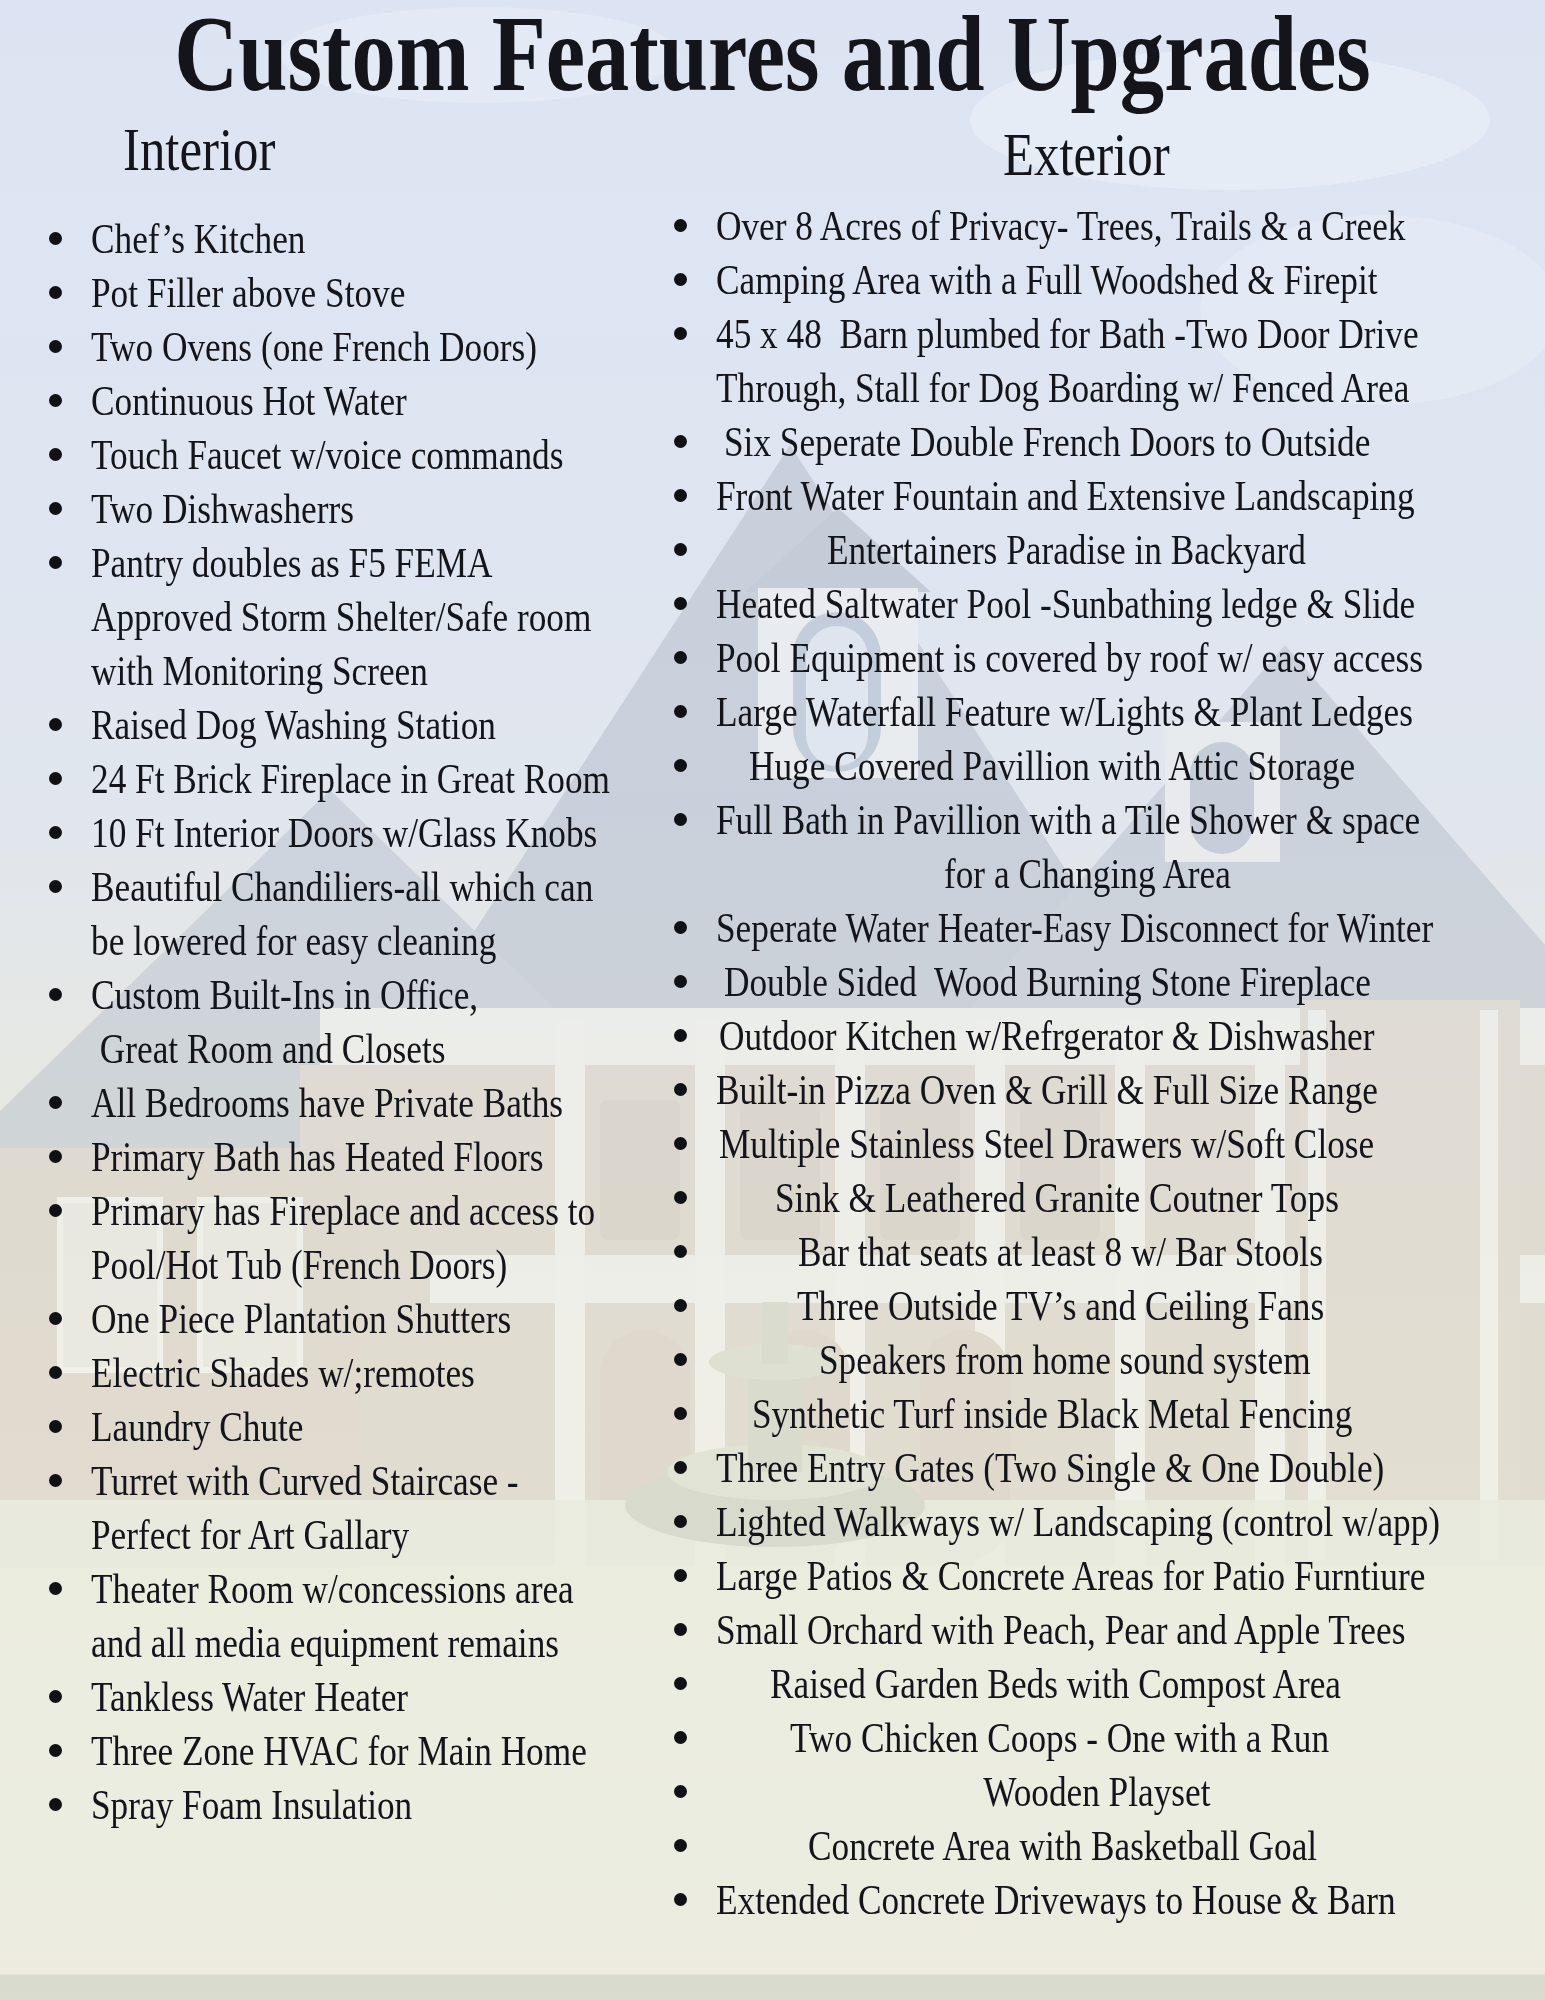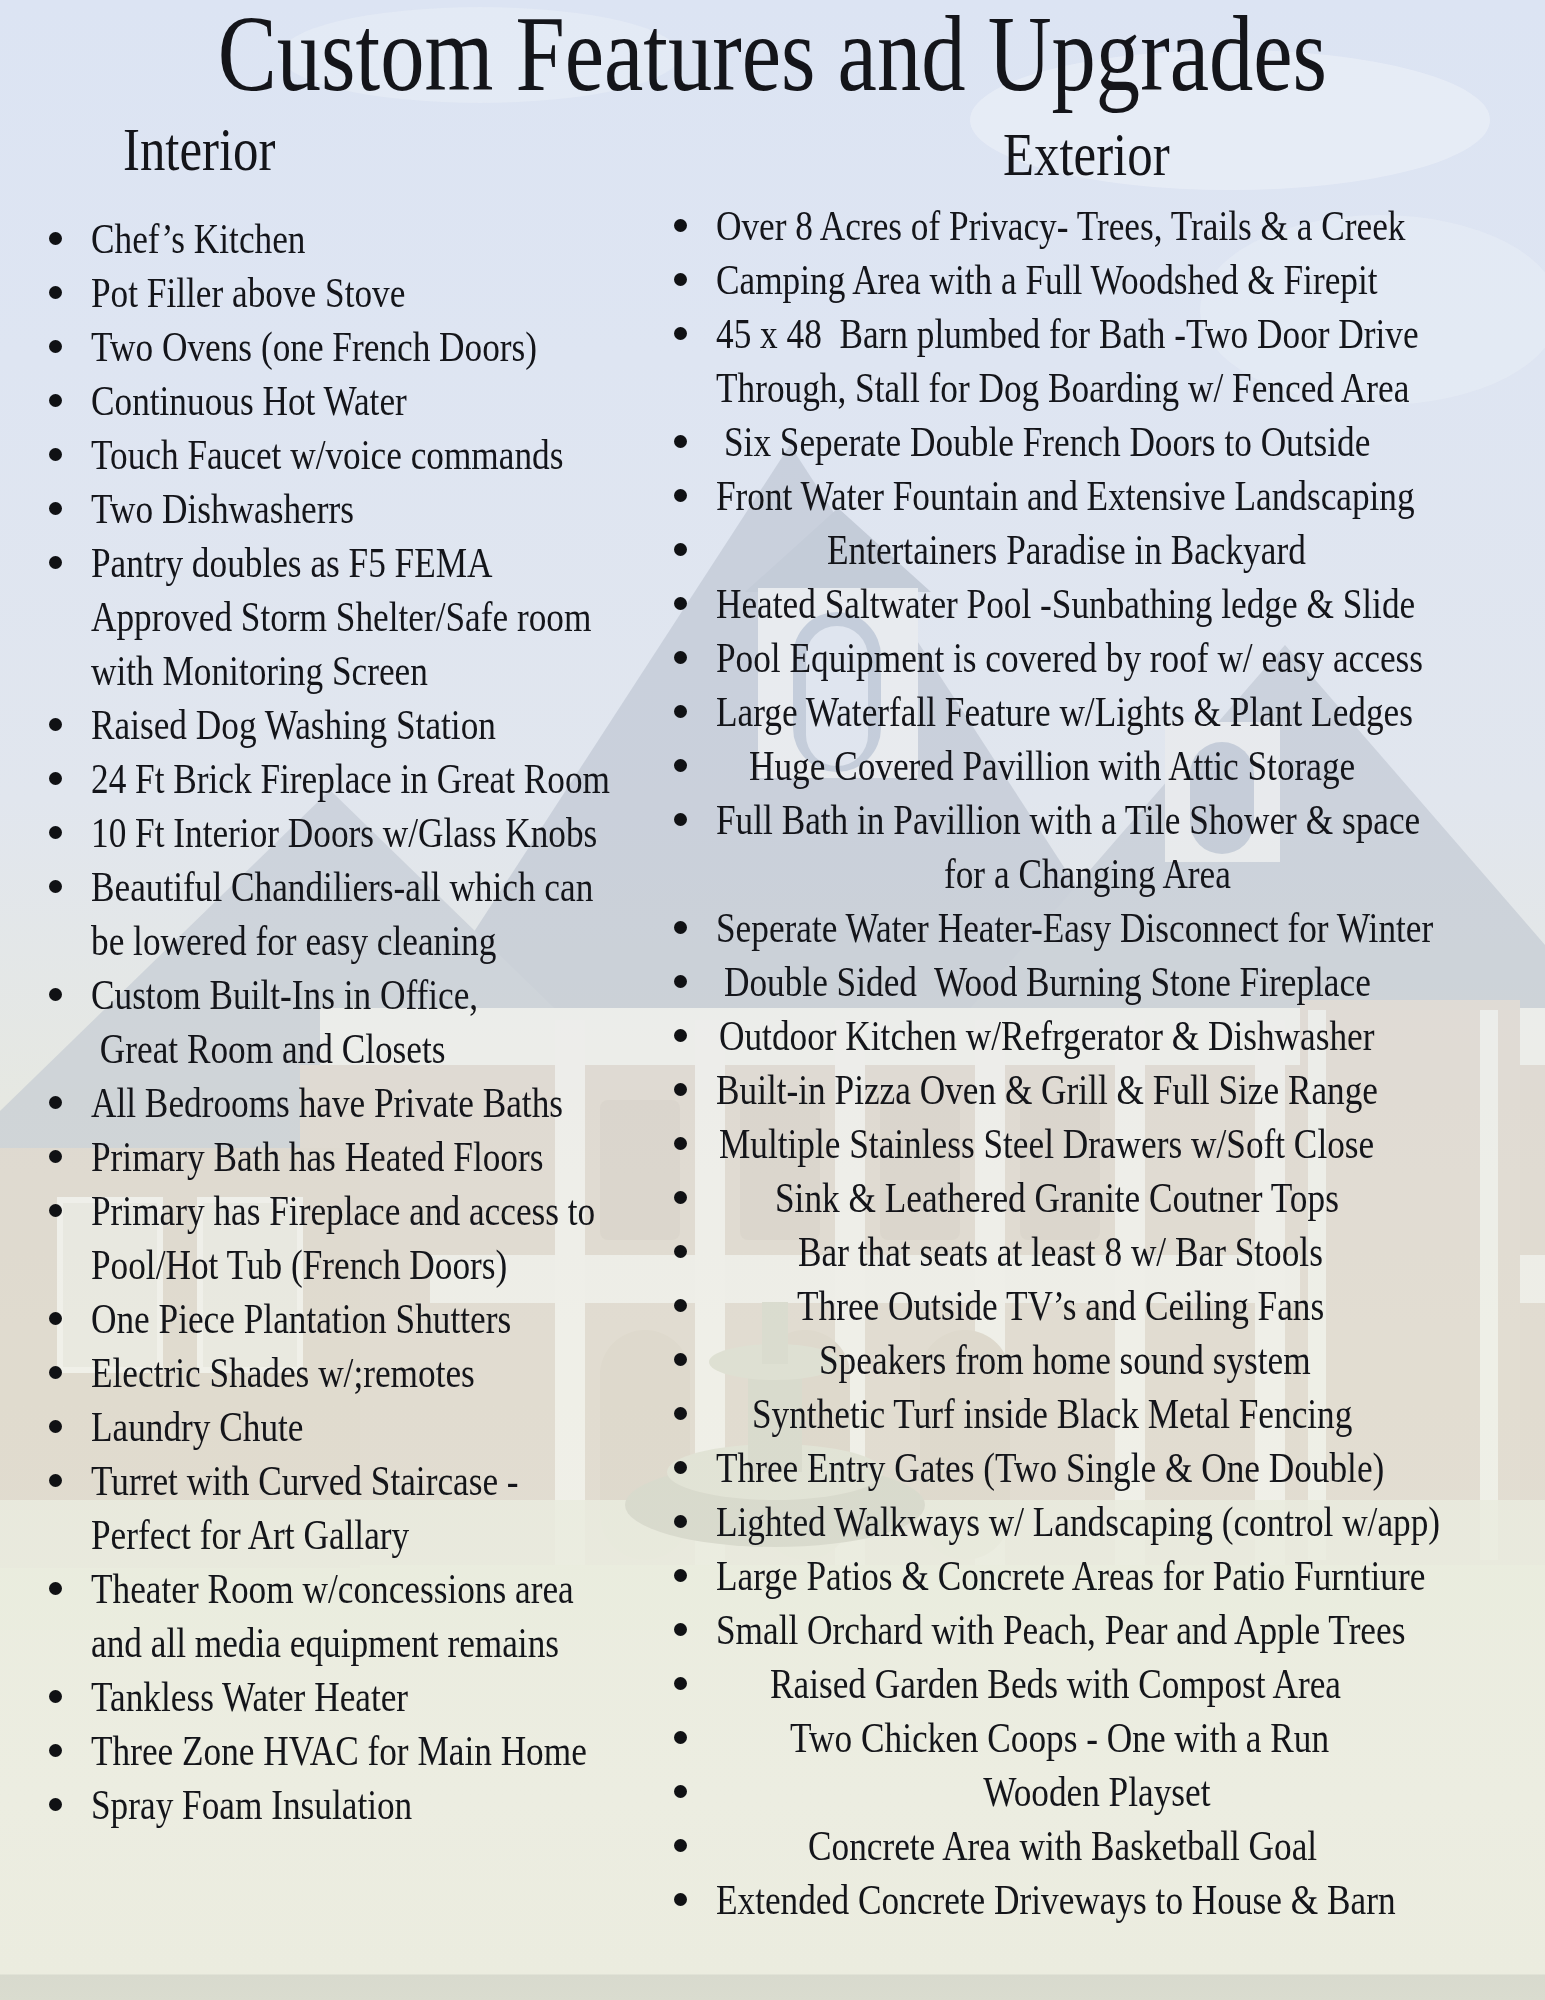--- a/index.html
+++ b/index.html
@@ -9,21 +9,21 @@
     color:#14151a;
     background:linear-gradient(180deg,
       #dce4f3 0%, #dee5f2 18%, #e1e6ee 40%, #e6e8e2 55%,
       #eaecde 70%, #ecede1 90%, #ebecdf 98.7%,
       #d8dace 98.75%, #dadccf 100%);
   }
   #bg{position:absolute;inset:0;z-index:0;}
   #content{position:absolute;inset:0;z-index:1;}
   .title{
     position:absolute;top:0;left:0;right:0;text-align:center;
-    font-size:108px;line-height:108px;font-weight:400;white-space:pre;
+    font-size:108px;line-height:108px;font-weight:700;white-space:pre;
   }
   .title .ttext{display:inline-block;transform:scaleX(0.82);transform-origin:center center;}
   .col-header{position:absolute;font-size:62px;line-height:62px;font-weight:400;white-space:pre;}
   #hdr-interior{left:123px;top:118px;}
   #hdr-exterior{left:1003px;top:123px;}
   .col-header .ltext{display:inline-block;transform:scaleX(0.82);transform-origin:left center;}
   .col{position:absolute;}
   #col-interior{left:47px;top:212px;width:700px;}
   #col-exterior{left:672px;top:199px;width:849px;text-align:center;}
   .item{position:relative;padding-left:44px;}

